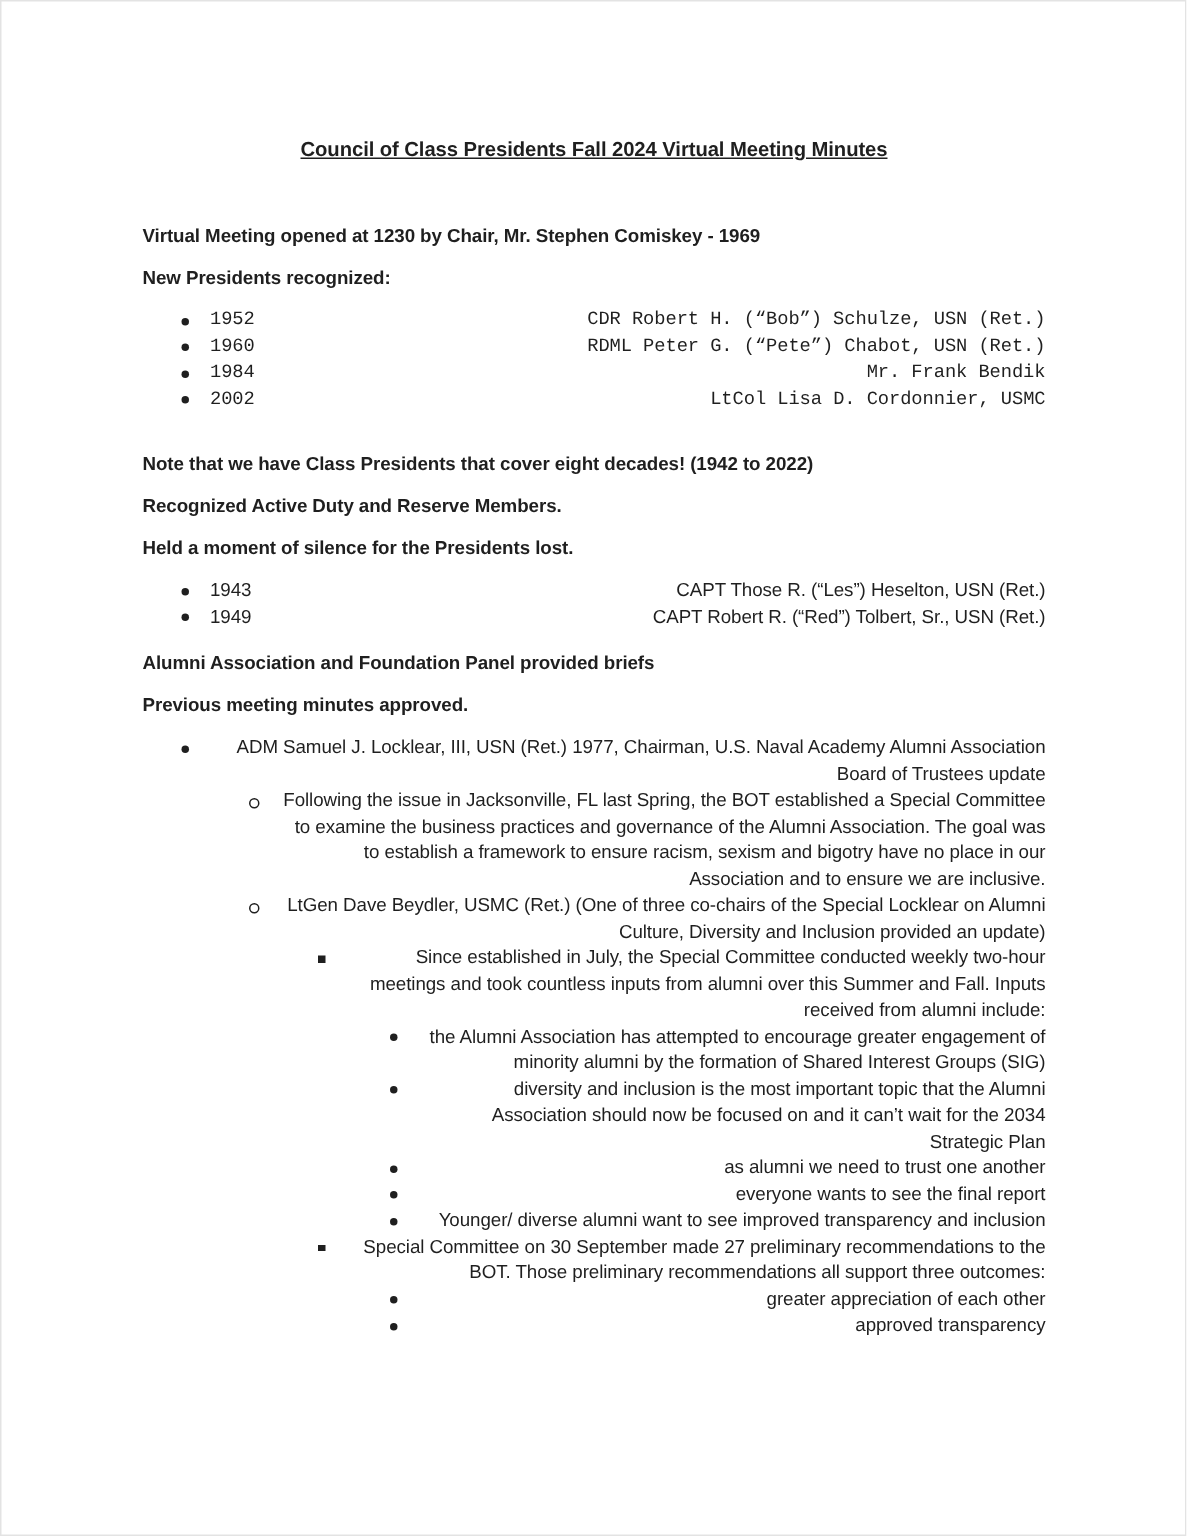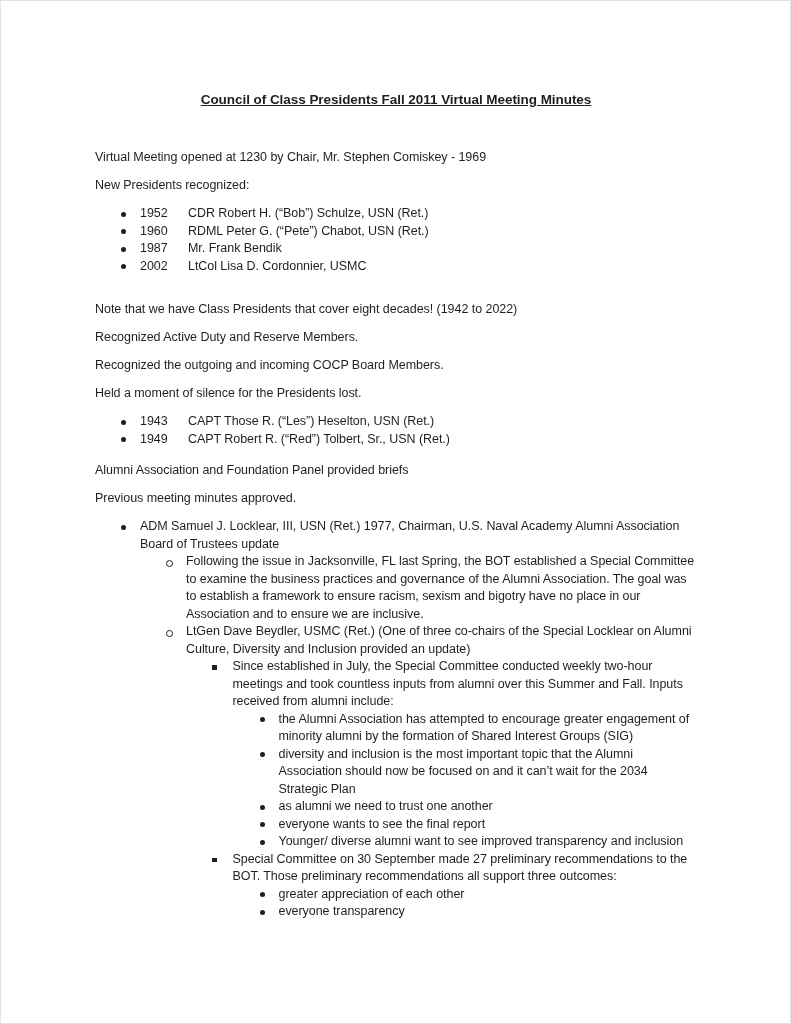--- a/index.html
+++ b/index.html
@@ -30,33 +30,35 @@
   .title {
     font-size: 13.5px;
     font-weight: bold;
     text-decoration: underline;
     text-align: center;
     margin: 0 0 40px 0;
     line-height: 18px;
   }
   p {
     margin: 0 0 10.5px 0;
+    font-weight: bold;
   }
   ul {
     list-style: none;
     margin: 0;
     padding: 0;
   }
   li {
     display: flex;
     align-items: flex-start;
   }
   .txt {
     flex: 1 1 auto;
     min-width: 0;
+    text-align: right;
   }
   .year {
     flex: 0 0 48px;
   }
   
   .b {
     flex: 0 0 auto;
     display: block;
     margin-top: 6.5px;
   }
@@ -77,61 +79,60 @@
     width: 4.5px; height: 4.5px;
     background: #1f1f1f;
     margin-right: 16px;
     margin-top: 7px;
   }
   
   .l1 { margin-left: 26px; }
   .l2 { margin-left: 26px; margin-top: 0; }
   .l3 { margin-left: 26px; }
   .l4 { margin-left: 27px; }
-  .roster { margin-bottom: 26px; margin-top: 4px; }
+  .roster { margin-bottom: 26px; margin-top: 4px; font-family: Liberation Mono, monospace; }
   .roster-tight { margin-bottom: 14px; margin-top: 4px; }
   .briefs { margin-top: 4px; }
 </style>
 </head>
 <body>
 
 <div class="page">
   <div class="content">
 
-    <h1 class="title">Council of Class Presidents Fall 2011 Virtual Meeting Minutes</h1>
+    <h1 class="title">Council of Class Presidents Fall 2024 Virtual Meeting Minutes</h1>
 
     <p>Virtual Meeting opened at 1230 by Chair, Mr. Stephen Comiskey - 1969</p>
     <p>New Presidents recognized:</p>
 
     <ul class="l1 roster">
       <li>
         <span class="b b-disc"></span>
         <span class="year">1952</span>
         <span class="txt">CDR Robert H. (“Bob”) Schulze, USN (Ret.)</span>
       </li>
       <li>
         <span class="b b-disc"></span>
         <span class="year">1960</span>
         <span class="txt">RDML Peter G. (“Pete”) Chabot, USN (Ret.)</span>
       </li>
       <li>
         <span class="b b-disc"></span>
-        <span class="year">1987</span>
+        <span class="year">1984</span>
         <span class="txt">Mr. Frank Bendik</span>
       </li>
       <li>
         <span class="b b-disc"></span>
         <span class="year">2002</span>
         <span class="txt">LtCol Lisa D. Cordonnier, USMC</span>
       </li>
     </ul>
 
     <p>Note that we have Class Presidents that cover eight decades! (1942 to 2022)</p>
     <p>Recognized Active Duty and Reserve Members.</p>
-    <p>Recognized the outgoing and incoming COCP Board Members.</p>
     <p>Held a moment of silence for the Presidents lost.</p>
 
     <ul class="l1 roster-tight">
       <li>
         <span class="b b-disc"></span>
         <span class="year">1943</span>
         <span class="txt">CAPT Those R. (“Les”) Heselton, USN (Ret.)</span>
       </li>
       <li>
         <span class="b b-disc"></span>
@@ -192,21 +193,21 @@
                     <span class="b b-square"></span>
                     <div class="txt">
                       <span>Special Committee on 30 September made 27 preliminary recommendations to the BOT.  Those preliminary recommendations all support three outcomes:</span>
                       <ul class="l4">
                         <li>
                           <span class="b b-disc"></span>
                           <span class="txt">greater appreciation of each other</span>
                         </li>
                         <li>
                           <span class="b b-disc"></span>
-                          <span class="txt">everyone transparency</span>
+                          <span class="txt">approved transparency</span>
                         </li>
                       </ul>
                     </div>
                   </li>
                 </ul>
               </div>
             </li>
           </ul>
         </div>
       </li>

